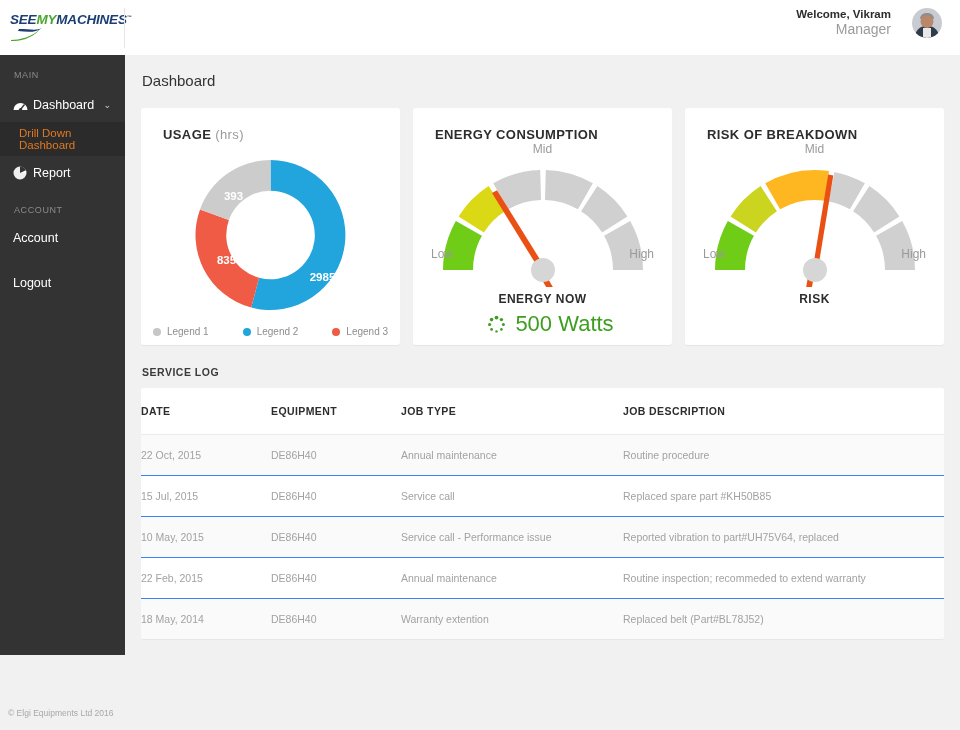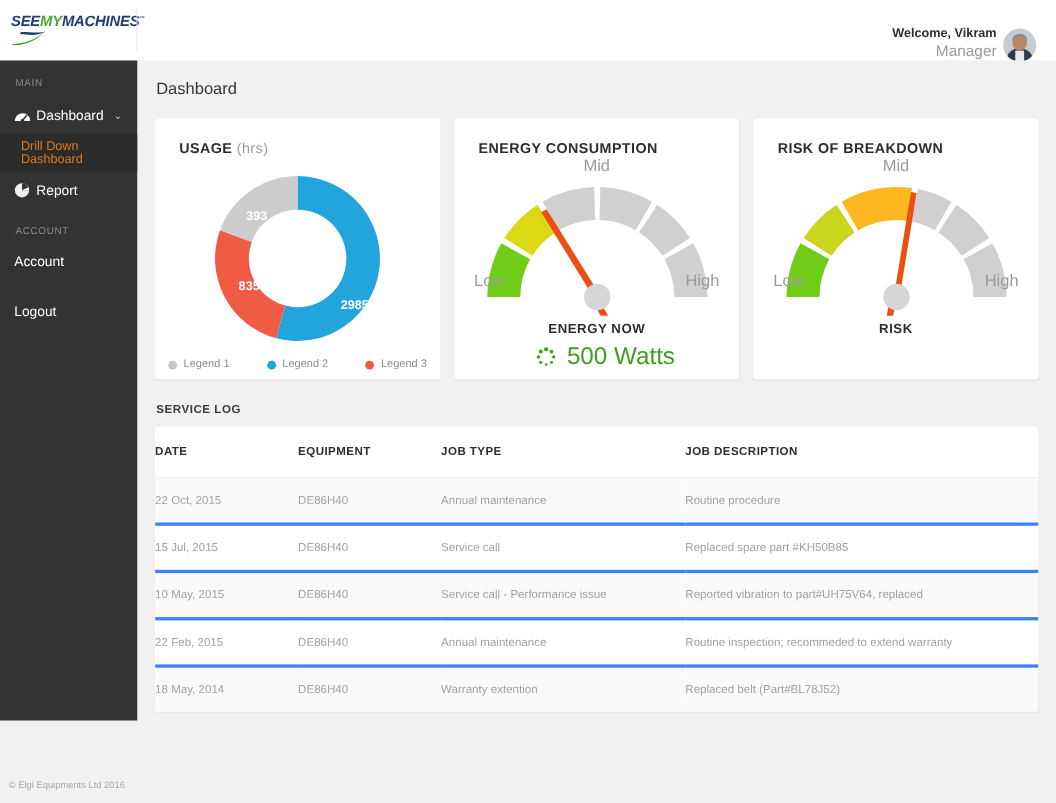--- a/index.html
+++ b/index.html
@@ -21,22 +21,22 @@
     padding-left: 10px;
   }
   .logo-text { font-size: 13.5px; font-weight: bold; font-style: italic; letter-spacing: -0.2px; }
   .logo-see  { color: #1b3f73; }
   .logo-my   { color: #4aa630; }
   .logo-mach { color: #1b3f73; }
   .logo-tm   { font-size: 5px; vertical-align: super; color: #1b3f73; }
   #logo-divider { position: absolute; left: 124px; top: 8px; width: 1px; height: 40px; background: #e6e6e6; }
 
   #header-right {
-    position: absolute; right: 18px; top: 24px;
-    display: flex; align-items: flex-end; gap: 6px;
+    position: absolute; right: 18px; top: 7px;
+    display: flex; align-items: center; gap: 21px;
   }
   #welcome-block { text-align: right; line-height: 1.25; }
   #welcome-name { font-size: 11.5px; font-weight: bold; color: #2d2d2d; }
   #welcome-role { font-size: 14px; color: #9b9b9b; }
   #avatar {
     width: 30px; height: 30px; border-radius: 50%; overflow: hidden;
     background: #c8ccd2; position: relative;
   }
   #avatar .face {
     position: absolute; left: 50%; top: 7px; transform: translateX(-50%);
@@ -113,21 +113,21 @@
   #donut-legend {
     display: flex; justify-content: center; gap: 34px;
     position: absolute; bottom: 8px; left: 0; right: 0;
   }
   .legend-item { display: flex; align-items: center; gap: 6px; font-size: 10px; color: #8d8d8d; }
   .legend-dot { width: 8px; height: 8px; border-radius: 50%; display: inline-block; }
 
   
   .gauge-wrap { position: relative; width: 100%; height: 165px; }
   .gauge-svg { position: absolute; left: 50%; transform: translateX(-50%); top: 10px; }
-  .gauge-lbl { position: absolute; font-size: 15px; color: #9a9a9a; }
+  .gauge-lbl { position: absolute; font-size: 12px; color: #9a9a9a; }
   .gauge-caption {
     position: absolute; left: 0; right: 0; text-align: center;
     font-size: 12px; font-weight: bold; color: #2d2d2d; letter-spacing: 0.5px;
   }
   #energy-value {
     position: absolute; left: 16px; right: 0; bottom: 8px;
     display: flex; align-items: center; justify-content: center; gap: 9px;
     font-size: 22px; color: #3d9e1f;
   }
 
@@ -141,21 +141,21 @@
     box-shadow: 0 1px 1px rgba(0,0,0,0.05); overflow: hidden;
   }
   table { width: 100%; border-collapse: collapse; }
   th {
     text-align: left; font-size: 10.5px; font-weight: bold; color: #2d2d2d;
     letter-spacing: 0.4px; padding: 17px 0 17px 0; background: #ffffff;
     border-bottom: 1px solid #ececec;
   }
   td {
     font-size: 10.5px; color: #a2a2a2; padding: 14px 0 14px 0;
-    border-bottom: 3px solid #3b82f6;
+    border-bottom: 1px solid #3b82f6;
   }
   tbody tr:nth-child(odd) td { background: #fafafa; }
   tbody tr:nth-child(even) td { background: #ffffff; }
   tbody tr:last-child td { border-bottom: none; }
   .c1 { width: 130px; }
   .c2 { width: 130px; }
   .c3 { width: 222px; }
   .c4 { }
 </style>
 </head>

